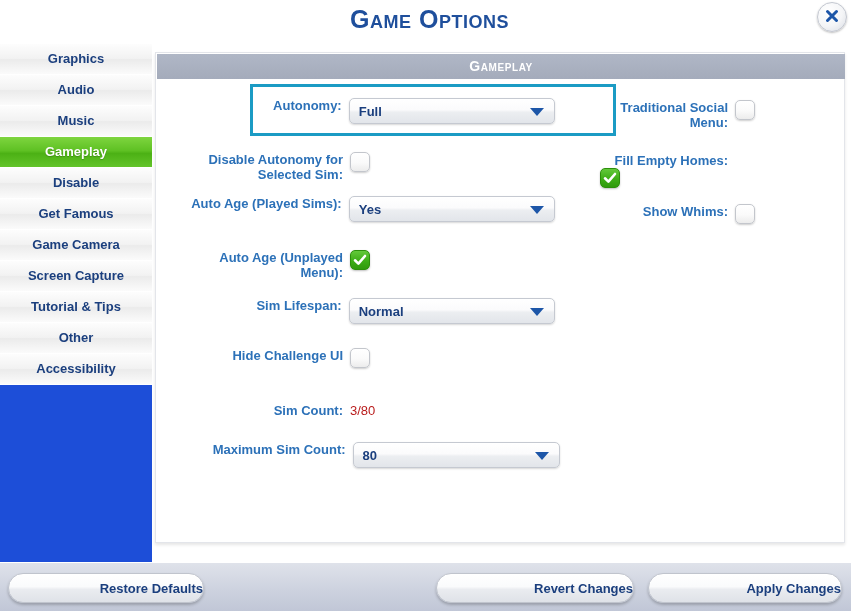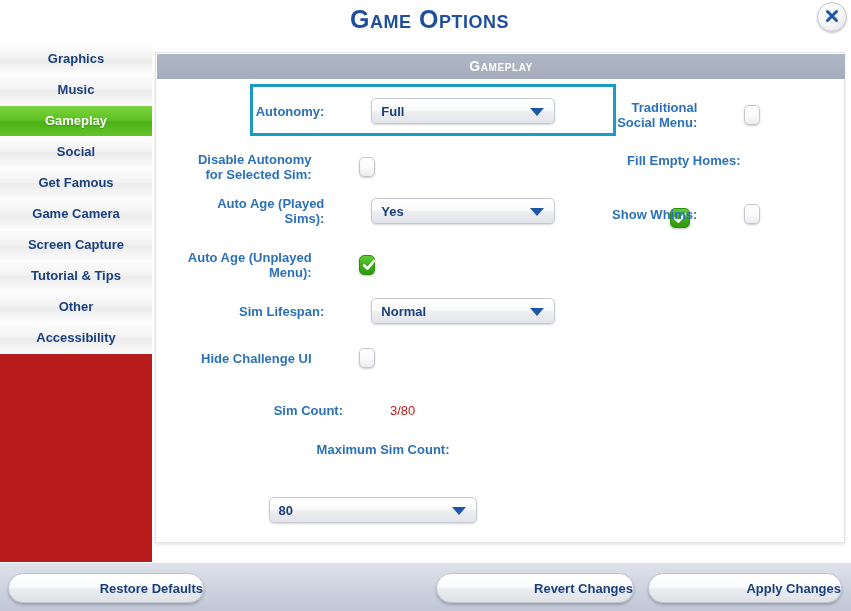--- a/index.html
+++ b/index.html
@@ -43,21 +43,21 @@
     box-shadow: 0 1px 2px rgba(0,0,0,0.25);
     cursor: pointer;
   }
   #close-button svg { display: block; margin: 4px auto 0; }
 
   
   #sidebar {
     position: absolute;
     left: 0; top: 44px;
     width: 152px; height: 518px;
-    background: #b91c1c;
+    background: #1d4ed8;
   }
   .side-item {
     position: relative;
     height: 30px;
     line-height: 30px;
     text-align: center;
     font-size: 13px;
     font-weight: bold;
     color: #1b3f7e;
     background: linear-gradient(to bottom, #fdfdfd 0%, #f2f2f2 48%, #ebebeb 52%, #fbfbfb 100%);
@@ -92,22 +92,20 @@
     font-variant: small-caps;
     letter-spacing: 0.6px;
     text-align: center;
     line-height: 25px;
   }
 
   
   .opt-row {
     position: absolute;
     display: flex;
-    align-items: center;
-    gap: 40px;
   }
   .opt-label {
     font-size: 13px;
     font-weight: bold;
     color: #2c71b8;
     text-align: right;
     line-height: 15px;
     padding-right: 7px;
   }
   .opt-value-text {
@@ -208,23 +206,24 @@
   <div id="window-title">Game Options</div>
   <div id="close-button">
     <svg width="18" height="18" viewBox="0 0 18 18">
       <path d="M4.5 4.5 L13.5 13.5 M13.5 4.5 L4.5 13.5" stroke="#1d56a8" stroke-width="3" stroke-linecap="round" fill="none"></path>
     </svg>
   </div>
 </div>
 
 <div id="sidebar">
   <div class="side-item">Graphics</div>
+  <div class="side-item">Audio</div>
   <div class="side-item">Music</div>
   <div class="side-item selected">Gameplay</div>
-  <div class="side-item">Social</div>
+  <div class="side-item">Disable</div>
   <div class="side-item">Get Famous</div>
   <div class="side-item">Game Camera</div>
   <div class="side-item">Screen Capture</div>
   <div class="side-item">Tutorial &amp; Tips</div>
   <div class="side-item">Other</div>
   <div class="side-item">Accessibility</div>
 </div>
 
 <div id="panel">
   <div id="panel-header">Gameplay</div>
@@ -273,21 +272,21 @@
 <div class="opt-row" style="left:185px; top:348px; width:190px;">
   <div class="opt-label" style="width:158px;">Hide Challenge UI</div>
   <div class="checkbox off"></div>
 </div>
 
 <div class="opt-row" style="left:185px; top:403px; width:260px;">
   <div class="opt-label" style="width:158px;">Sim Count:</div>
   <div class="opt-value-text">3/80</div>
 </div>
 
-<div class="opt-row" style="left:185px; top:442px; width:375px;flex-direction:column;">
+<div class="opt-row" style="left:185px; top:442px; width:375px;">
   <div class="opt-label" style="width:161px;">Maximum Sim Count:</div>
   <div class="dropdown" style="width:208px;">
     <span class="dd-text">80</span>
     <span class="dd-arrow"></span>
   </div>
 </div>
 
 <div class="opt-row" style="left:600px; top:100px; width:160px;">
   <div class="opt-label" style="width:128px;">Traditional Social Menu:</div>
   <div class="checkbox off"></div>

